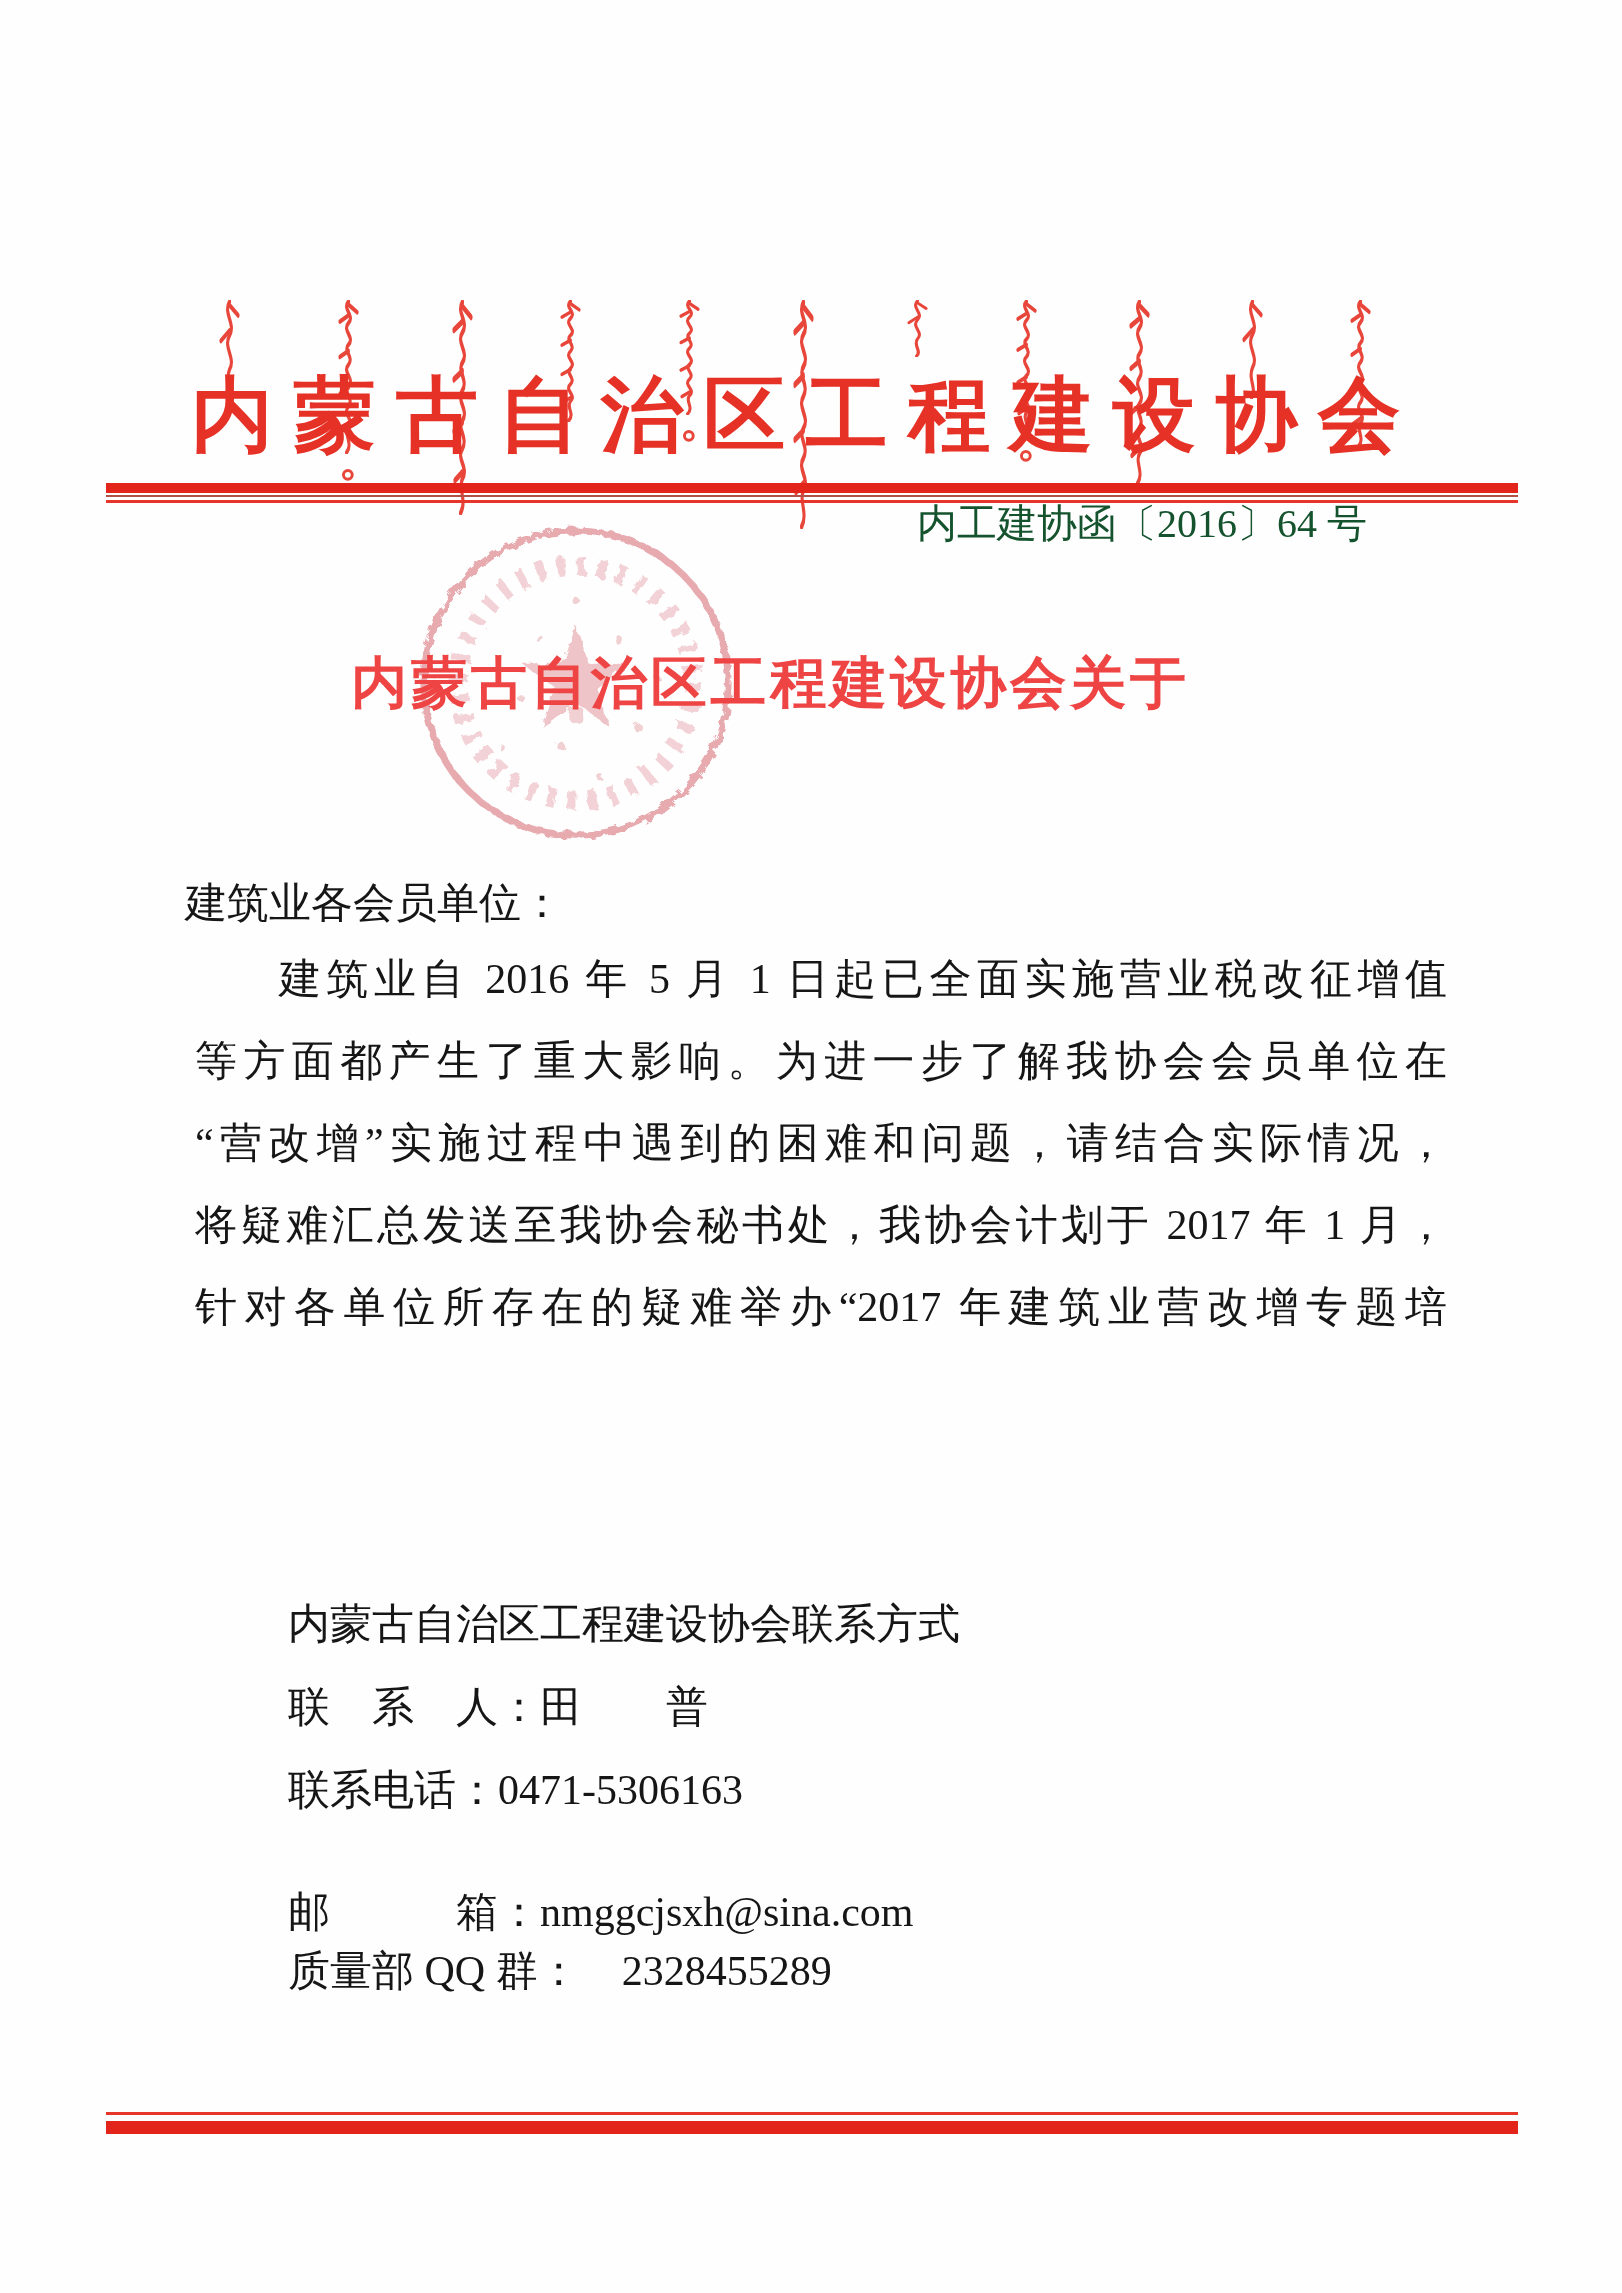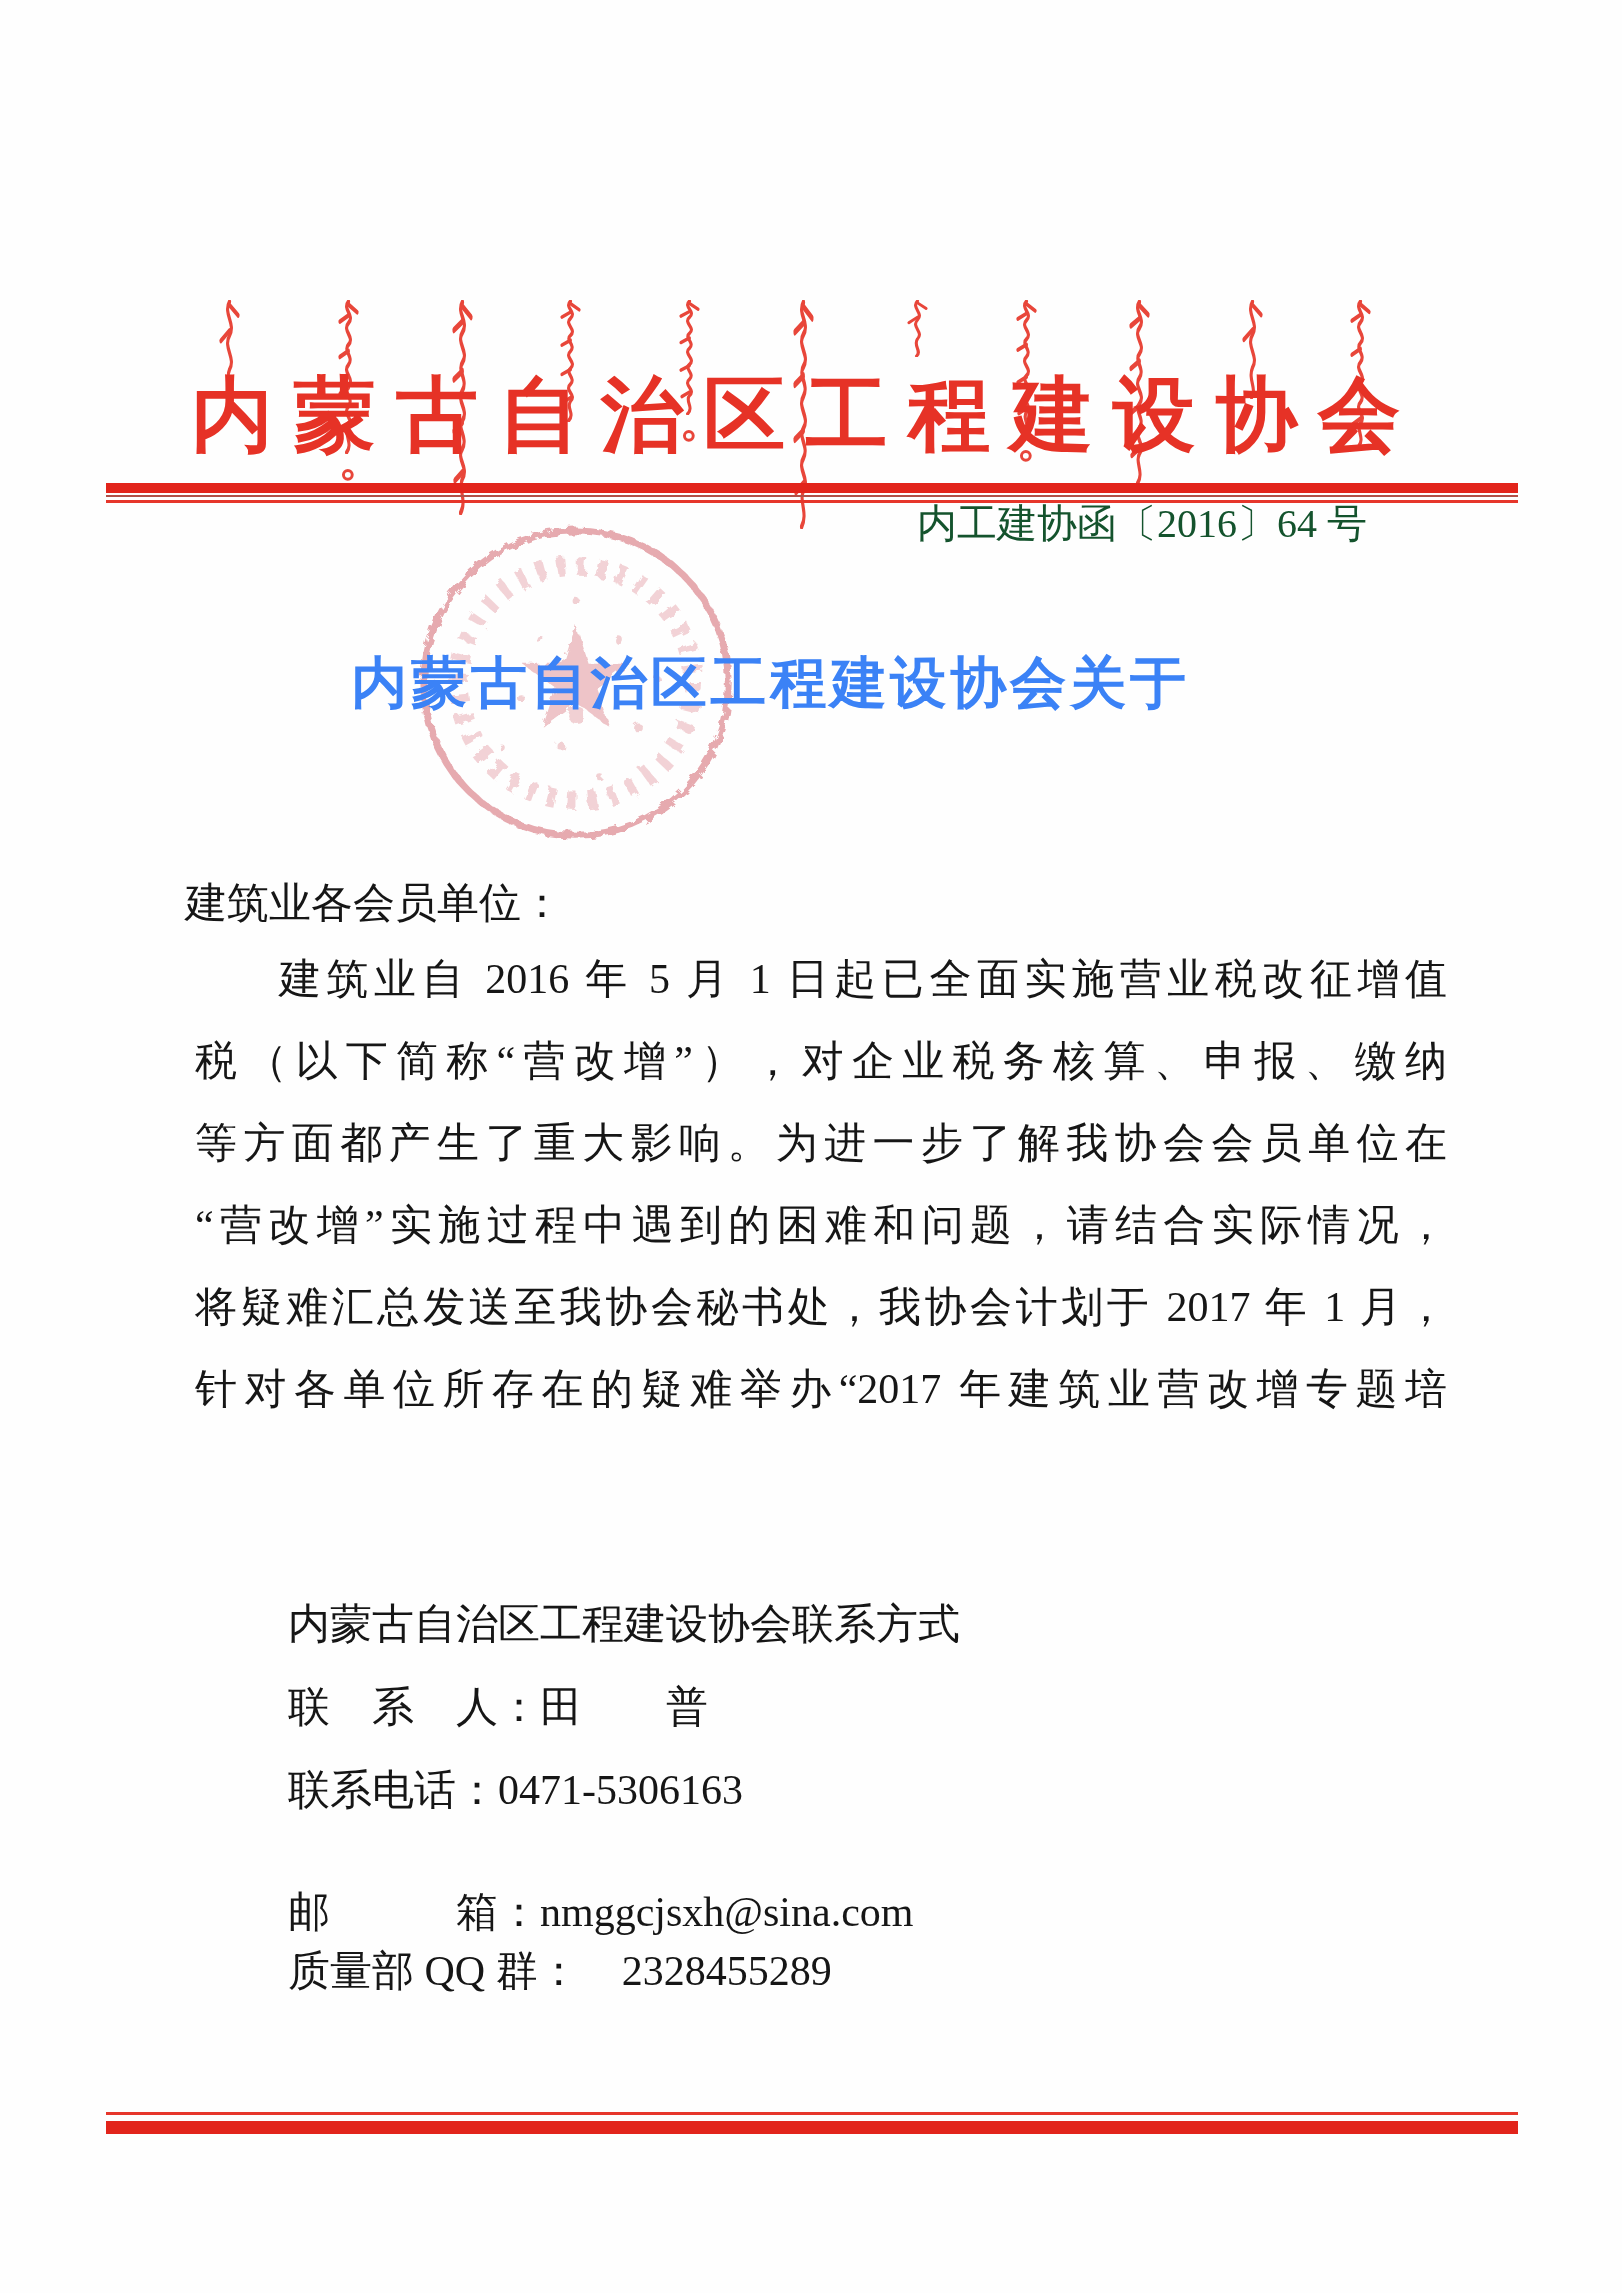--- a/index.html
+++ b/index.html
@@ -27,21 +27,21 @@
   .rule-thick-bottom{top:2121px;height:12.7px;background:#e2241b;}
   .doc-number{
     position:absolute;top:501px;right:256px;font-size:40px;line-height:45px;
     color:#14532d;z-index:2;
   }
   
   .stamp{position:absolute;left:414px;top:523px;width:326px;height:324px;z-index:1;opacity:.8;}
   
   .headline{
     position:absolute;left:0;top:648px;width:1541px;text-align:center;
-    font-size:56px;line-height:70px;font-weight:bold;color:#3b82f6;z-index:2;
+    font-size:56px;line-height:70px;font-weight:bold;color:#ef4444;z-index:2;
     letter-spacing:3.9px;
   }
   
   .salutation{position:absolute;left:185px;top:876px;font-size:42px;line-height:55px;}
   .paragraph{position:absolute;left:179px;top:938px;width:1252px;font-size:42px;margin-left:16px;}
   .para-line{height:82px;line-height:82px;text-align:justify;text-align-last:justify;}
   .para-line.first{text-indent:84px;}
   .para-line.last{text-align-last:left;}
   
   .contact-heading{position:absolute;left:288px;top:1597px;font-size:42px;line-height:55px;}
@@ -186,21 +186,20 @@
   </svg>
 
   <div class="headline">
     <div>内蒙古自治区工程建设协会关于</div>
   </div>
 
   <div class="salutation">建筑业各会员单位：</div>
 
   <div class="paragraph">
     <div class="para-line first">建筑业自 2016 年 5 月 1 日起已全面实施营业税改征增值</div>
-    <div class="para-line">税（以下简称“营改增”），对企业税务核算、申报、缴纳</div>
     <div class="para-line">等方面都产生了重大影响。为进一步了解我协会会员单位在</div>
     <div class="para-line">“营改增”实施过程中遇到的困难和问题，请结合实际情况，</div>
     <div class="para-line">将疑难汇总发送至我协会秘书处，我协会计划于 2017 年 1 月，</div>
     <div class="para-line">针对各单位所存在的疑难举办“2017 年建筑业营改增专题培</div>
   </div>
 
   <div class="contact-heading">内蒙古自治区工程建设协会联系方式</div>
   <div class="contact-line l1">联　系　人：田　　普</div>
   <div class="contact-line l2">联系电话：0471-5306163</div>
   <div class="contact-line l3">邮　　　箱：nmggcjsxh@sina.com</div>

